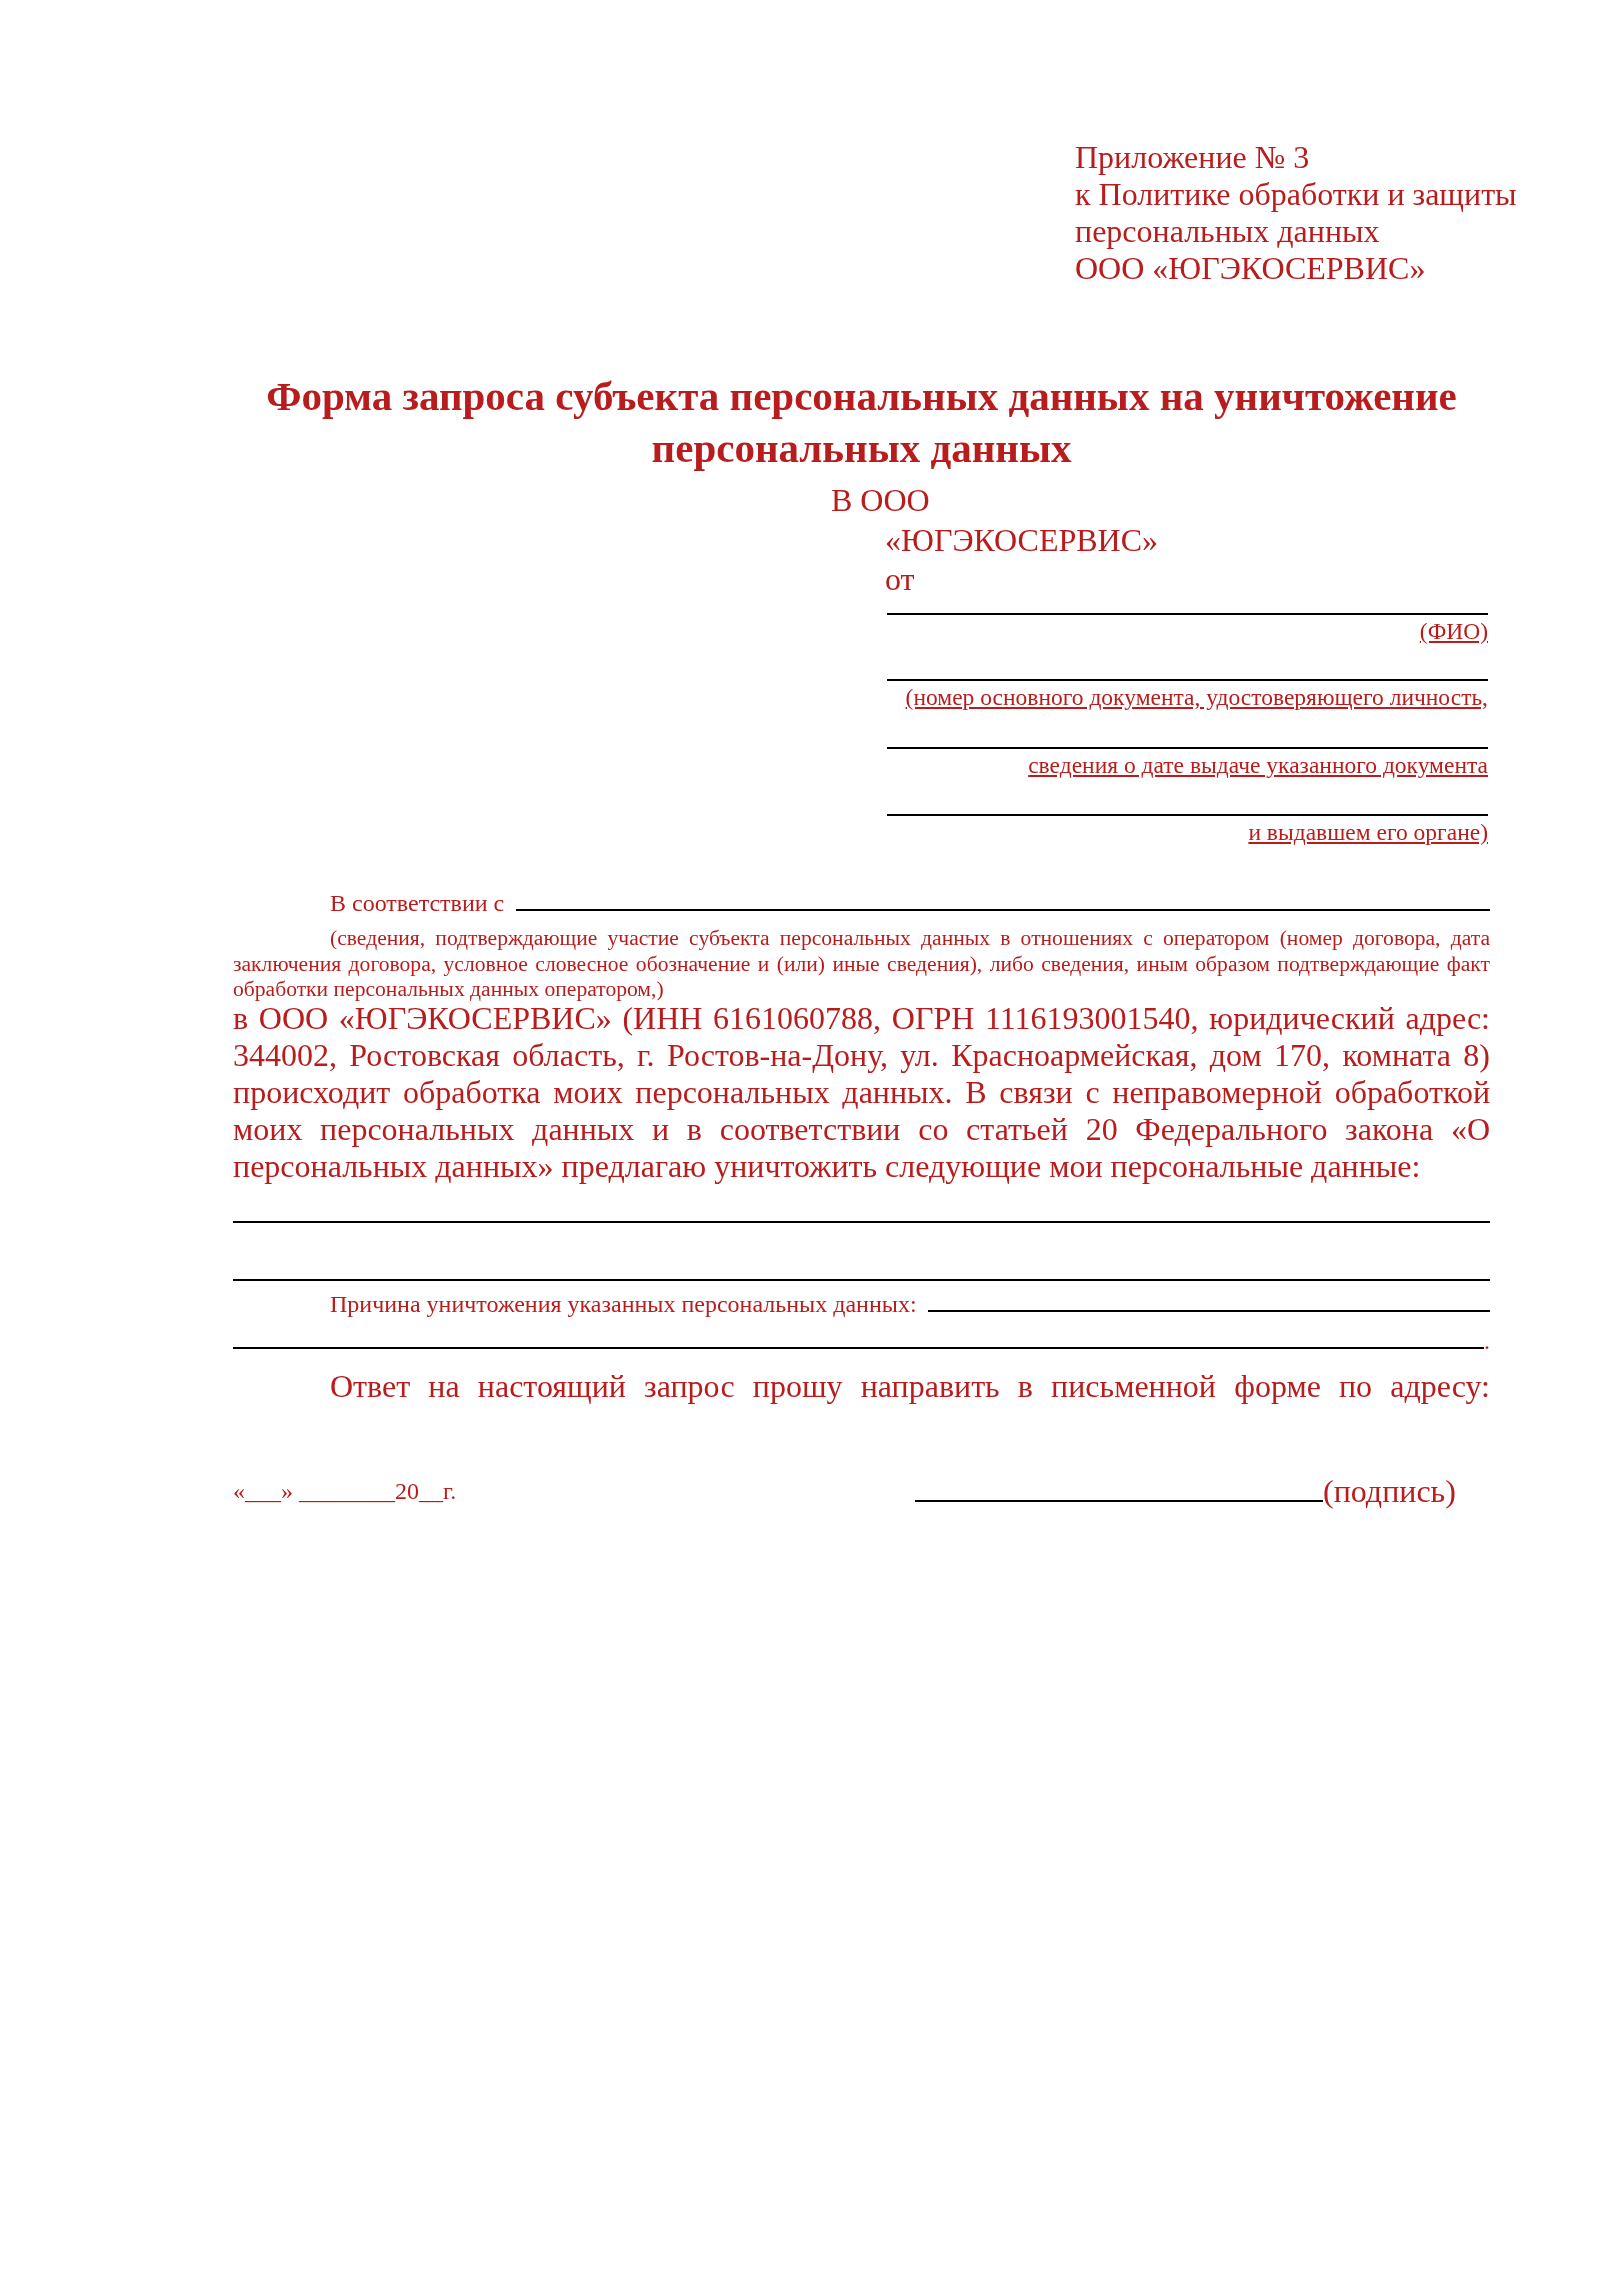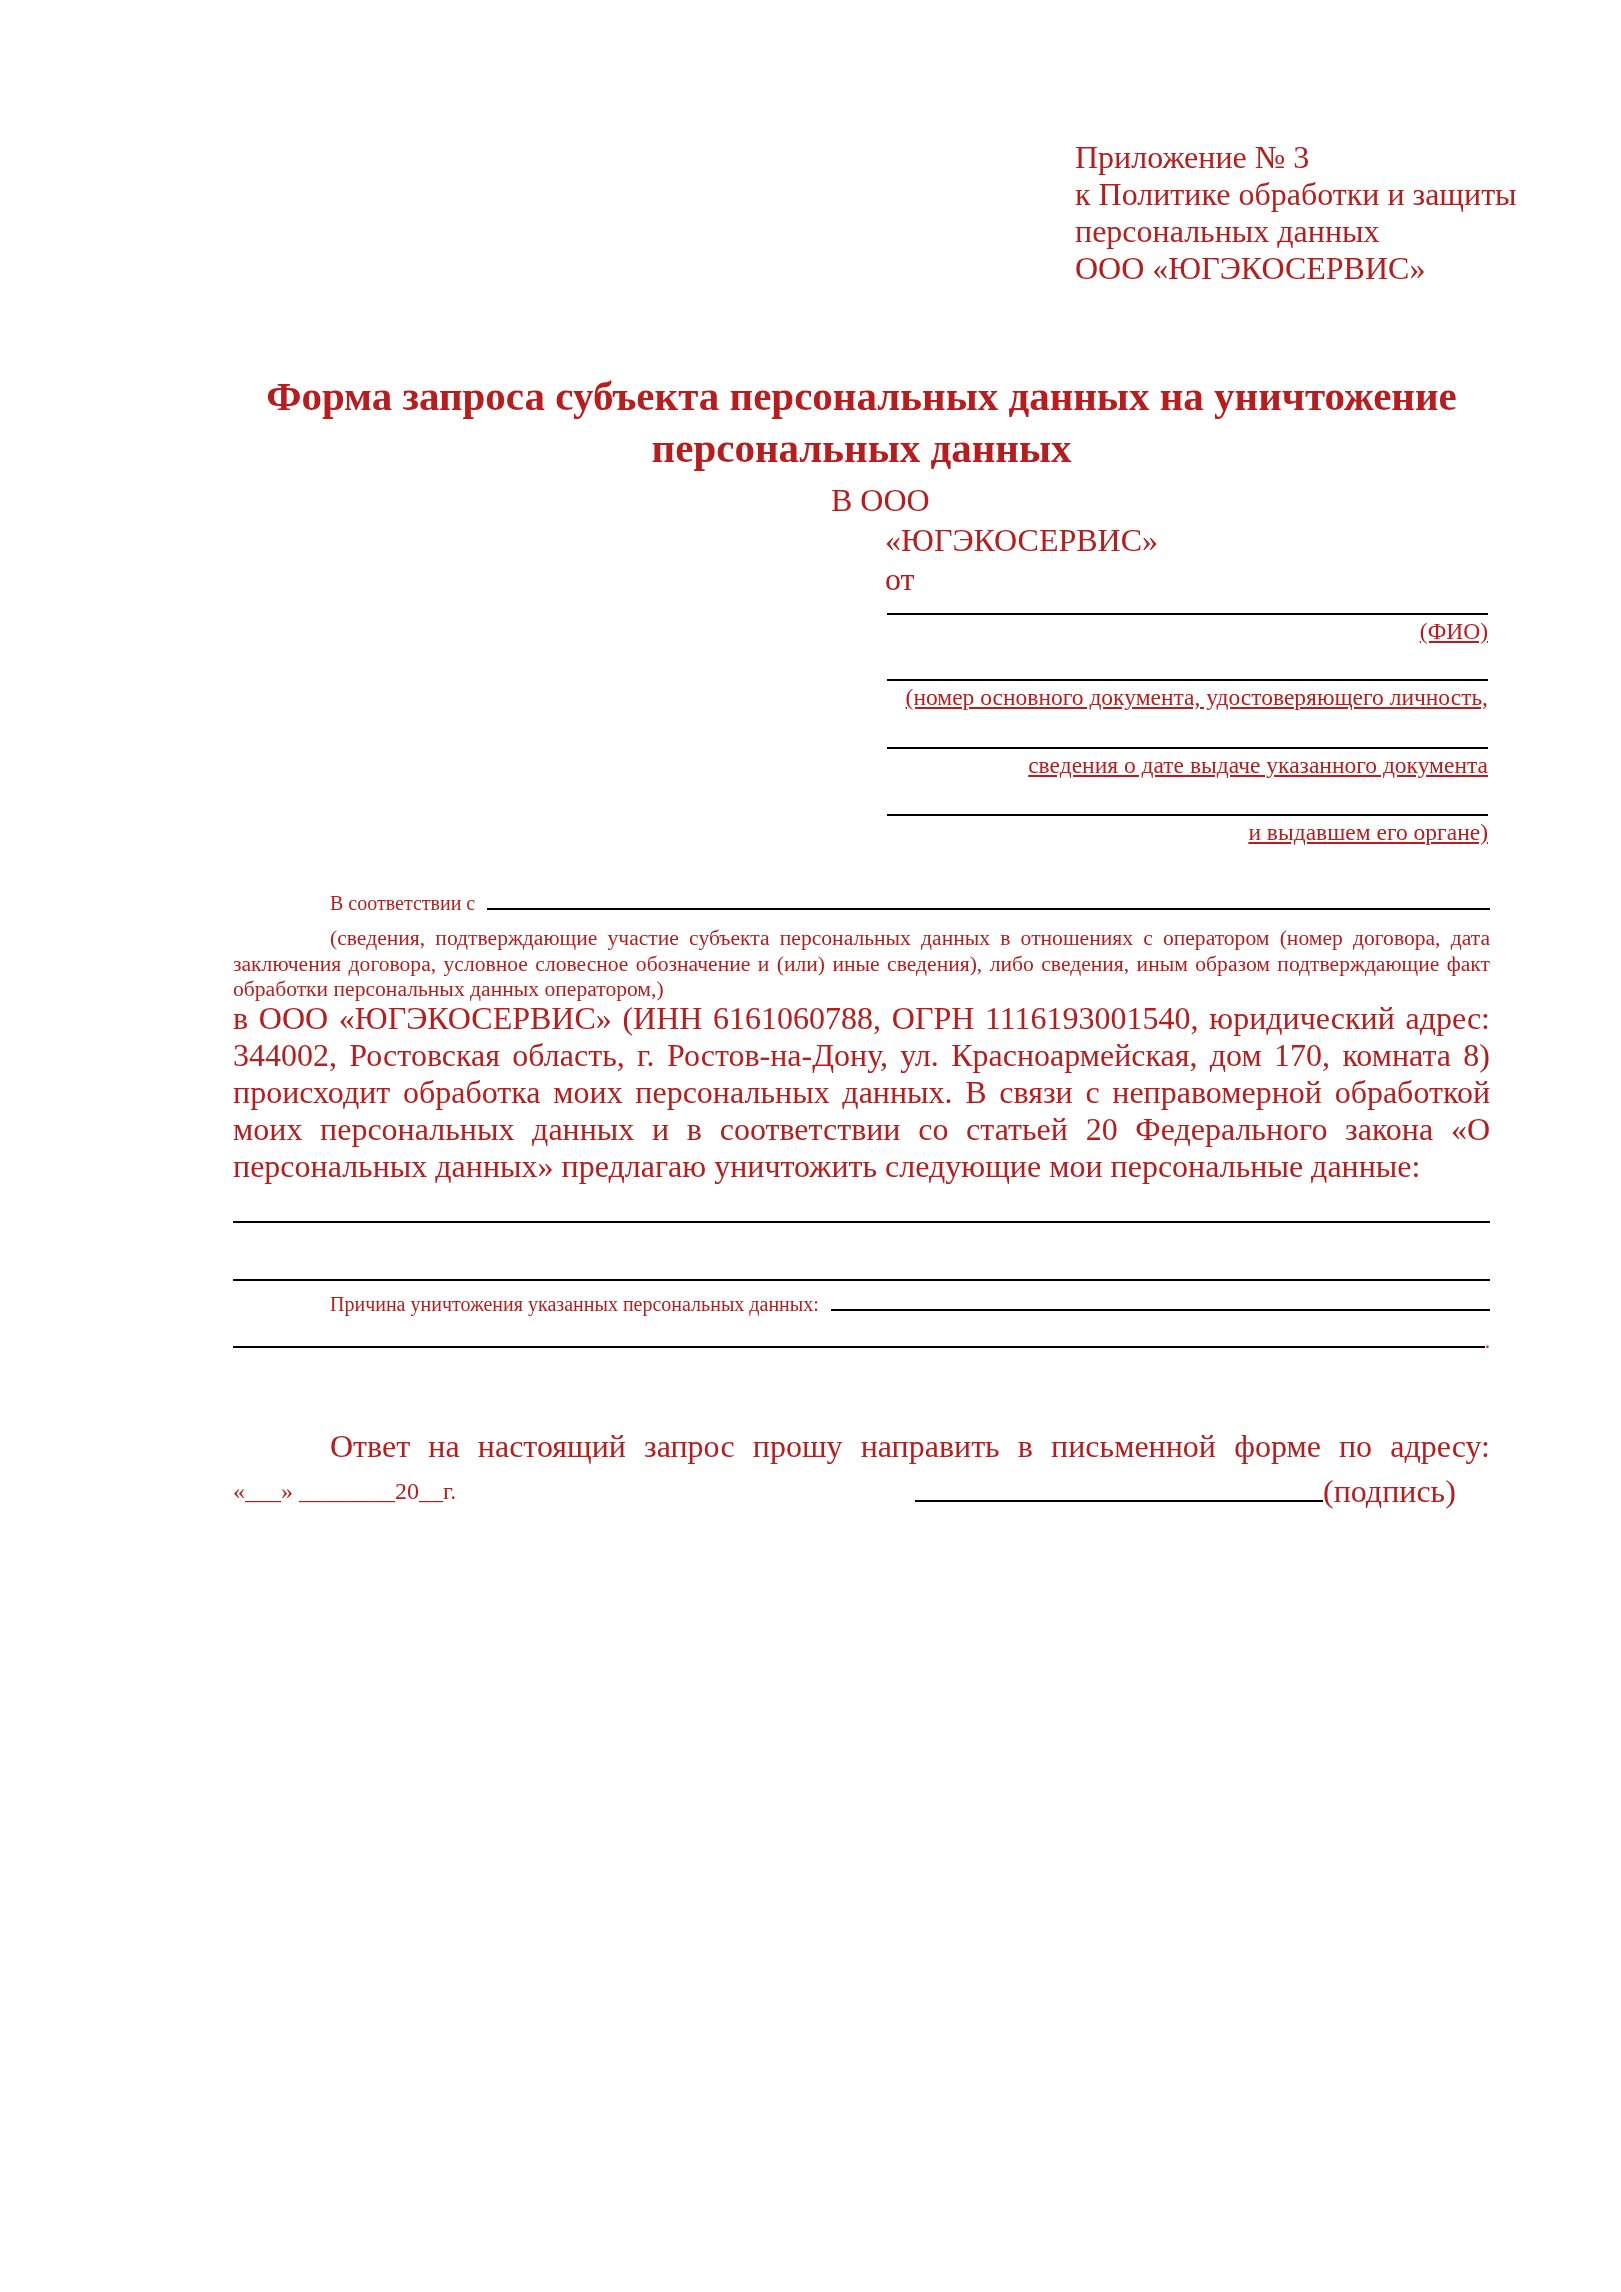--- a/index.html
+++ b/index.html
@@ -55,21 +55,21 @@
     text-align: right;
     margin-top: 2.9px;
     white-space: nowrap;
     text-decoration: underline;
   }
 
   
   .row-flex {
     display: flex;
     align-items: baseline;
-    font-size: 20px;
+    font-size: 24px;
     line-height: 37px;
     justify-content: center;
   }
   .accordance-row { left: 233px; top: 885px; width: 1257px; }
   .indent { margin-left: 97px; white-space: nowrap; }
   .fill {
     flex: 1 1 auto;
     min-width: 19.6px;
     border-bottom: 2.9px solid #000;
   }
@@ -102,21 +102,21 @@
   }
   .blank1 { left: 233px; top: 1221px; }
   .blank2 { left: 233px; top: 1279px; }
 
   .reason-row { left: 233px; top: 1286px; width: 1257px; }
   .lineperiod-row { left: 233px; top: 1323px; width: 1257px; }
 
   
   .response-line1 {
     left: 233px;
-    top: 1428px;
+    top: 1368px;
     width: 1257px;
     font-size: 32px;
     line-height: 37px;
     text-indent: 97px;
     text-align: justify;
     text-align-last: justify;
   }
   .response-line2 { left: 233px; top: 1406px; width: 1257px; }
   .iblank {
     display: inline-block;

